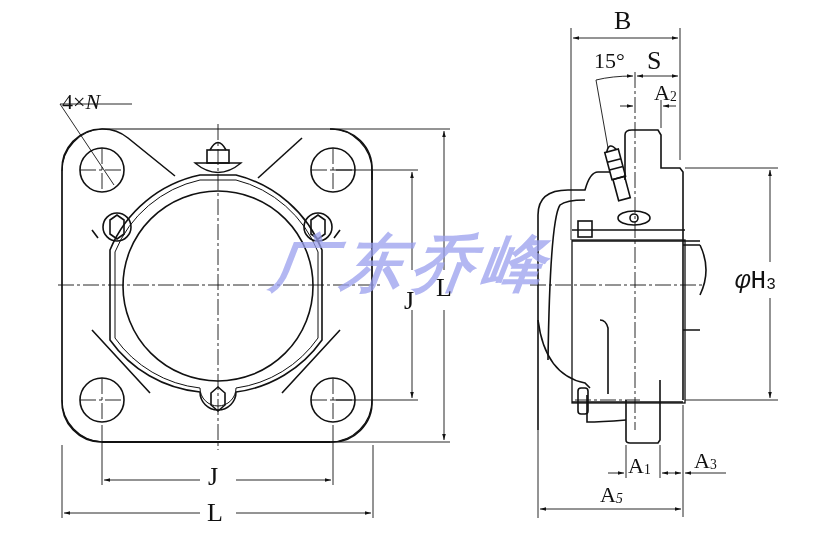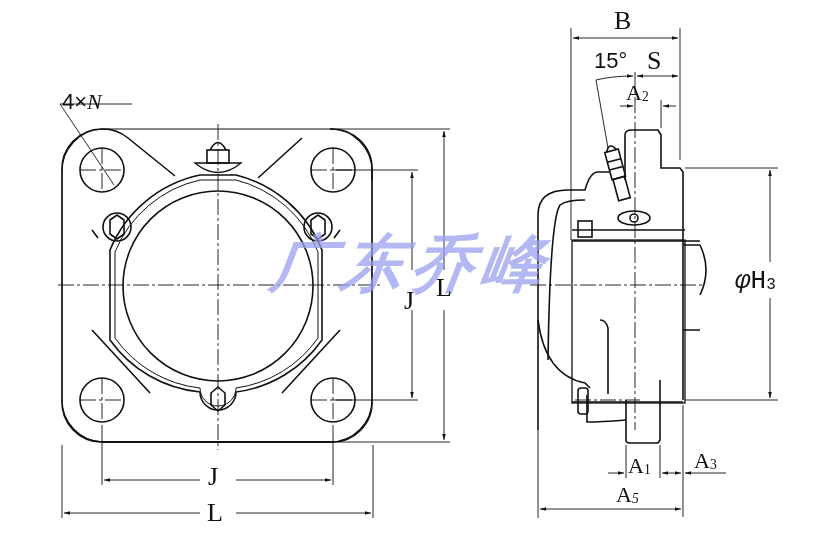--- a/index.html
+++ b/index.html
@@ -2,21 +2,21 @@
 <html><head>
 <meta charset="utf-8">
 <style>
   html,body{margin:0;padding:0;background:#fff;}
   body{width:825px;height:538px;position:relative;overflow:hidden;font-family:"Liberation Serif","DejaVu Serif",serif;}
   svg{position:absolute;left:0;top:0;}
   .lbl{position:absolute;color:#111;font-family:"Liberation Serif","DejaVu Serif",serif;line-height:1;white-space:nowrap;}
   .lbl sub{font-size:0.62em;vertical-align:baseline;position:relative;top:0.05em;}
   .big{font-size:26px;}
   .mid{font-size:22px;}
-  .sans{font-family:Liberation Sans, sans-serif;}
+  .sans{font-family:Liberation Serif, serif;}
   .wm{position:absolute;left:272px;top:222px;font-family:"DejaVu Sans","Liberation Sans",sans-serif;font-weight:bold;font-style:italic;font-size:62px;letter-spacing:8px;color:#9aa0ee;opacity:0.75;white-space:nowrap;transform:skewX(-8deg);}
 </style>
 </head>
 <body>
 
 <svg width="825" height="538" viewBox="0 0 825 538">
   <defs>
     <marker id="ar" viewBox="0 0 10 10" refX="10" refY="5" markerWidth="7" markerHeight="7" orient="auto-start-reverse">
       <path d="M0,2 L10,5 L0,8 z" fill="#111"></path>
     </marker>
@@ -149,17 +149,17 @@
   <span class="sans">4×</span><i>N</i>
 </div>
 <div class="lbl big" style="left:208px;top:464px;">J</div>
 <div class="lbl big" style="left:207px;top:500px;">L</div>
 <div class="lbl big" style="left:404px;top:288px;">J</div>
 <div class="lbl big" style="left:436px;top:275px;">L</div>
 
 <div class="lbl big" style="left:614px;top:8px;">B</div>
 <div class="lbl mid sans" style="left:594px;top:50px;">15°</div>
 <div class="lbl big" style="left:647px;top:48px;">S</div>
-<div class="lbl mid" style="left:626px;top:82px;"><span>A</span><sub>2</sub></div>
+<div class="lbl mid" style="left:654px;top:82px;"><span>A</span><sub>2</sub></div>
 <div class="lbl big" style="left:735px;top:268px;font-family:Liberation Mono, monospace;"><i>φ</i><span>H</span><sub>3</sub></div>
 <div class="lbl mid" style="left:628px;top:455px;"><span>A</span><sub>1</sub></div>
 <div class="lbl mid" style="left:694px;top:450px;"><span>A</span><sub>3</sub></div>
-<div class="lbl mid" style="left:616px;top:484px;font-family:Liberation Serif, serif;"><span>A</span><sub style="font-style:italic">5</sub></div>
+<div class="lbl mid" style="left:600px;top:484px;font-family:Liberation Serif, serif;"><span>A</span><sub style="font-style:italic">5</sub></div>
 
 </body></html>

